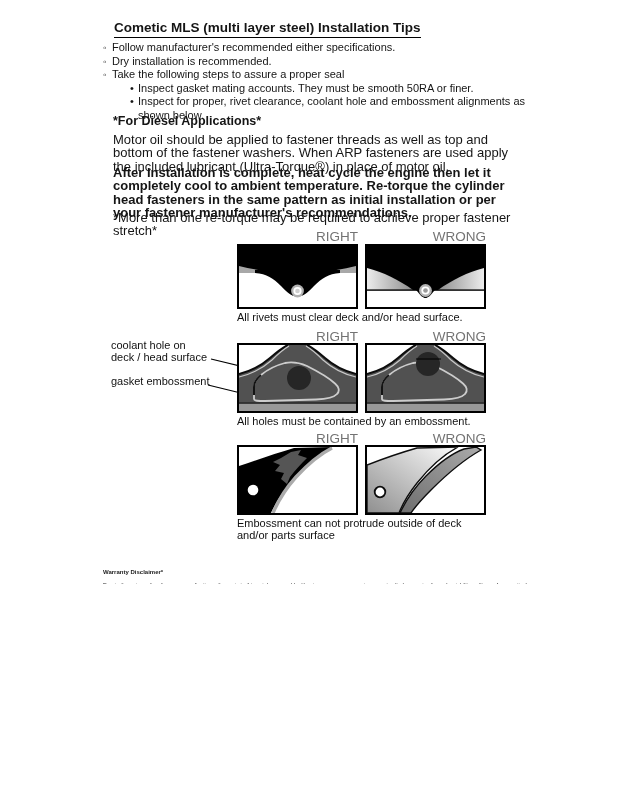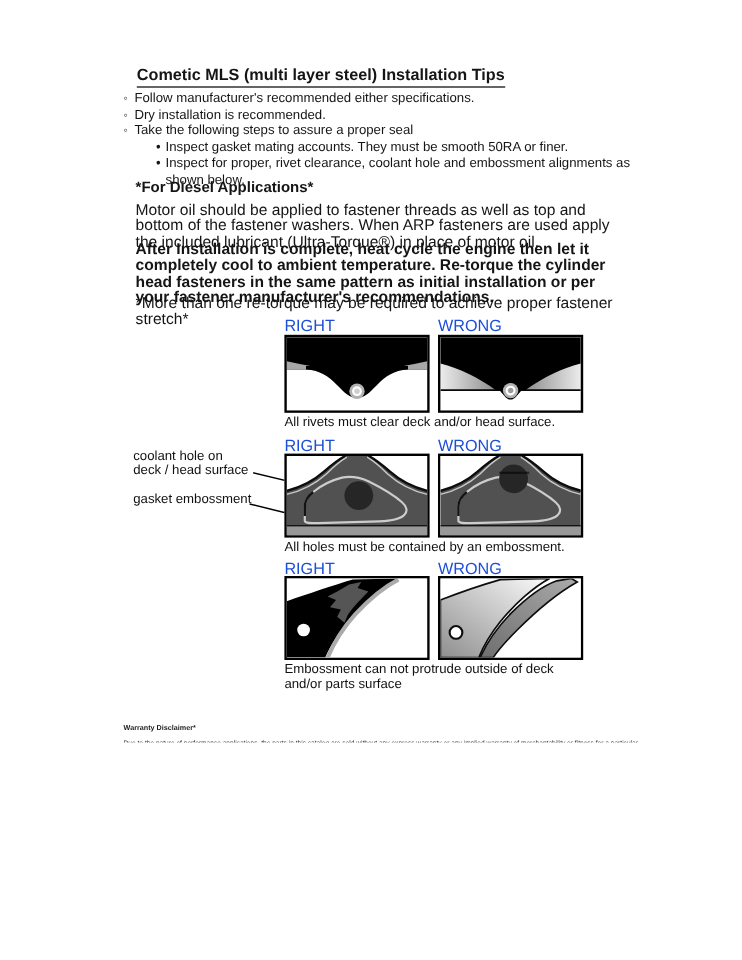--- a/index.html
+++ b/index.html
@@ -1,29 +1,29 @@
 <!DOCTYPE html>
 <html><head>
 <meta charset="utf-8">
 <style>
   html,body{margin:0;padding:0;background:#fff;}
   .page{position:relative;width:618px;height:584px;background:#ffffff;
-        font-family:"Liberation Sans",sans-serif;color:#151515;overflow:hidden;margin-top:35px;}
+        font-family:"Liberation Sans",sans-serif;color:#151515;overflow:hidden;}
   .abs{position:absolute;}
   .title{left:114px;top:20px;font-size:13.5px;font-weight:bold;
          border-bottom:1.6px solid #000;padding-bottom:2px;white-space:nowrap;}
   .tips{left:103px;top:41px;width:452px;font-size:11px;line-height:13.6px;}
   .b-row{display:flex;}
   .b-glyph{width:9px;flex:0 0 9px;font-size:10px;}
   .sub .b-glyph{font-size:11px;width:8px;flex-basis:8px;}
   .sub{margin-left:27px;}
   .diesel-h{left:113px;top:114px;font-size:12.5px;font-weight:bold;}
   .body-p{left:113px;width:414px;font-size:13px;line-height:13.3px;}
   .p1{top:133px;} .p2{top:166px;font-weight:bold;} .note{top:211px;}
-  .dg-label{width:121px;text-align:left;font-size:13.5px;color:#1d4ed8;}
+  .dg-label{width:121px;text-align:right;font-size:13.5px;color:#737373;}
   .figbox{width:121px;box-sizing:border-box;border:2px solid #000;background:#fff;}
   .figbox svg{display:block;}
   .caption{font-size:11px;line-height:11.5px;color:#111;}
   .ann{width:100px;font-size:11px;line-height:11.5px;color:#111;}
   .fineprint{left:103px;top:569px;width:433px;font-size:5.5px;line-height:6.8px;color:#222;}
   .fineprint .fp-h{font-weight:bold;font-size:6px;margin:0 0 6.5px 0;}
   .fineprint p{margin:0 0 6.5px 0;}
   .fineprint p.tight{margin-bottom:0;}
   .doc-code{left:386px;top:756px;font-size:13.5px;color:#1c1c1c;}
 </style>

